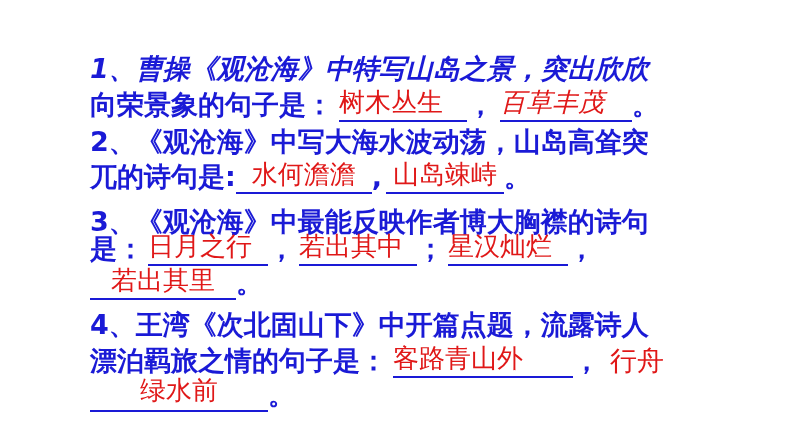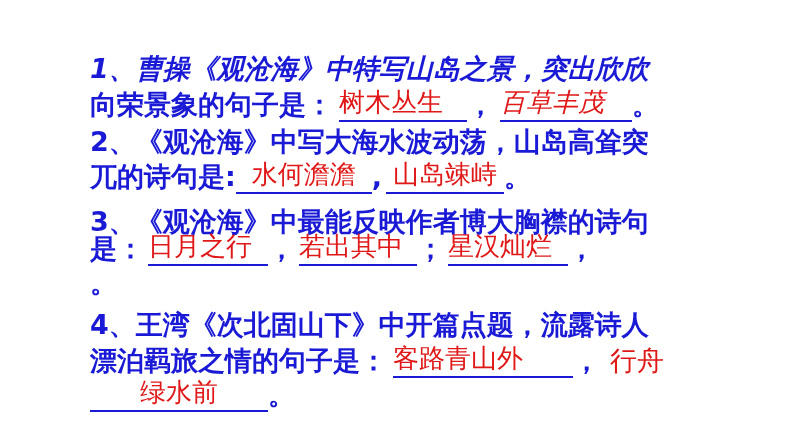--- a/index.html
+++ b/index.html
@@ -44,24 +44,24 @@
   <span>兀的诗句是:</span><span class="blank" style="width:136px;"><span class="ans left">水何澹澹</span></span><span class="punct">,</span><span class="blank" style="width:118px;margin-left:4px;"><span class="ans left">山岛竦峙</span></span><span class="punct">。</span>
 </div>
 
 <div class="line" style="top:205px;">
   <span>3、《观沧海》中最能反映作者博大胸襟的诗句</span>
 </div>
 <div class="line" style="top:232px;">
   <span>是：</span><span class="blank" style="width:120px;margin-left:4px;"><span class="ans">日月之行</span></span><span class="punct">，</span><span class="blank" style="width:118px;margin-left:4px;"><span class="ans">若出其中</span></span><span class="punct">；</span><span class="blank" style="width:120px;margin-left:4px;"><span class="ans">星汉灿烂</span></span><span class="punct">，</span>
 </div>
 <div class="line" style="top:266px;">
-  <span class="punct">。</span>
+  <span class="blank" style="width:146px;"><span class="ans left">若出其里</span></span><span class="punct">。</span>
 </div>
 
 <div class="line" style="top:308px;">
   <span>4、王湾《次北固山下》中开篇点题，流露诗人</span>
 </div>
 <div class="line" style="top:344px;">
   <span>漂泊羁旅之情的句子是：</span><span class="blank" style="width:180px;margin-left:6px;"><span class="ans">客路青山外</span></span><span class="punct">，</span><span class="red-inline" style="margin-left:10px;">行舟</span>
 </div>
 <div class="line" style="top:378px;">
-  <span class="blank" style="width:178px;"><span class="ans left">绿水前</span></span><span class="punct">。</span>
+  <span class="blank" style="width:178px;font-family:Liberation Mono, monospace;"><span class="ans left">绿水前</span></span><span class="punct">。</span>
 </div>
 
 </body></html>

